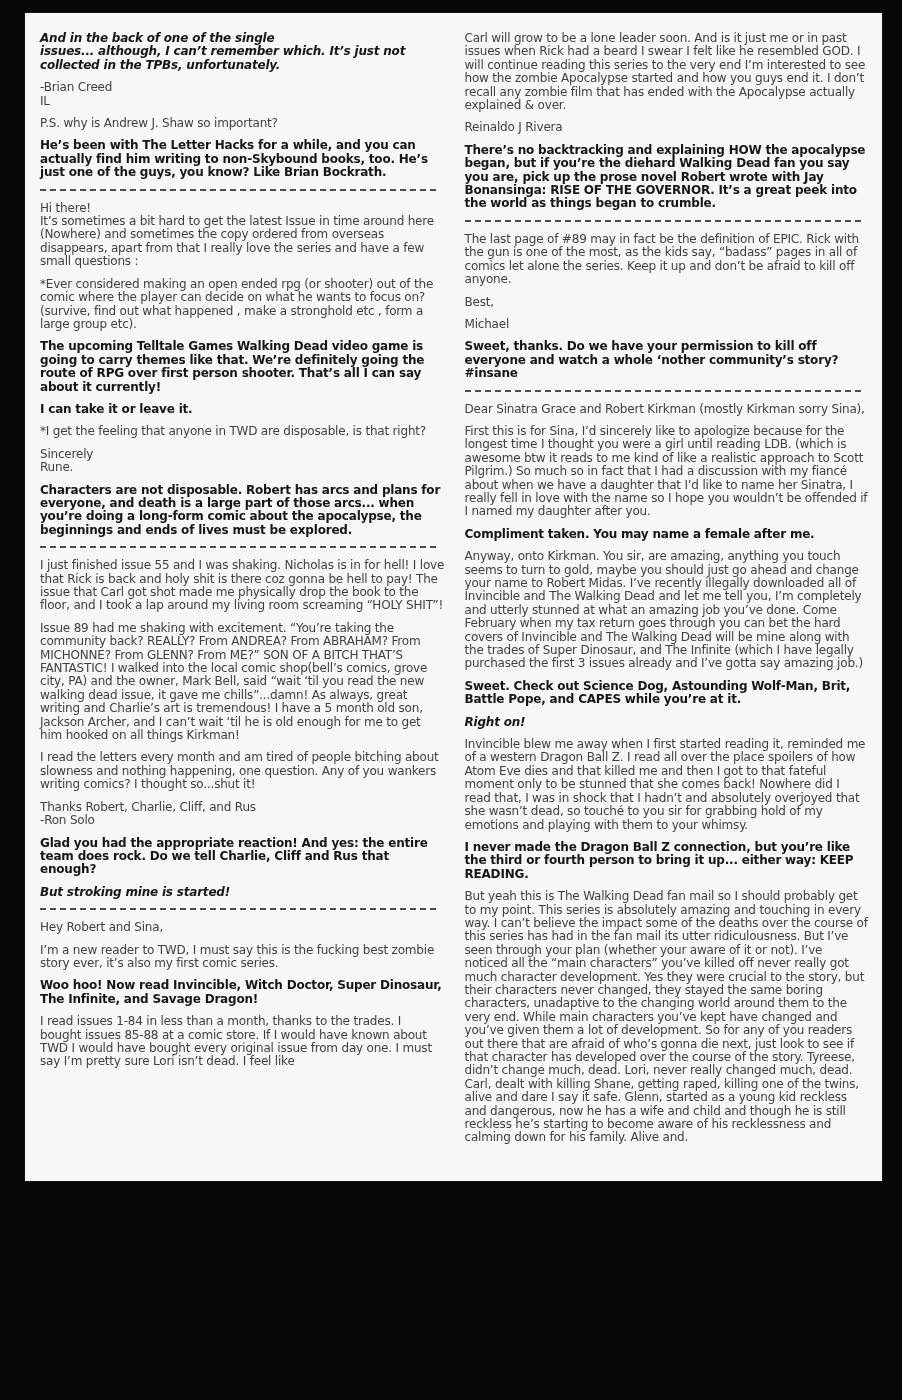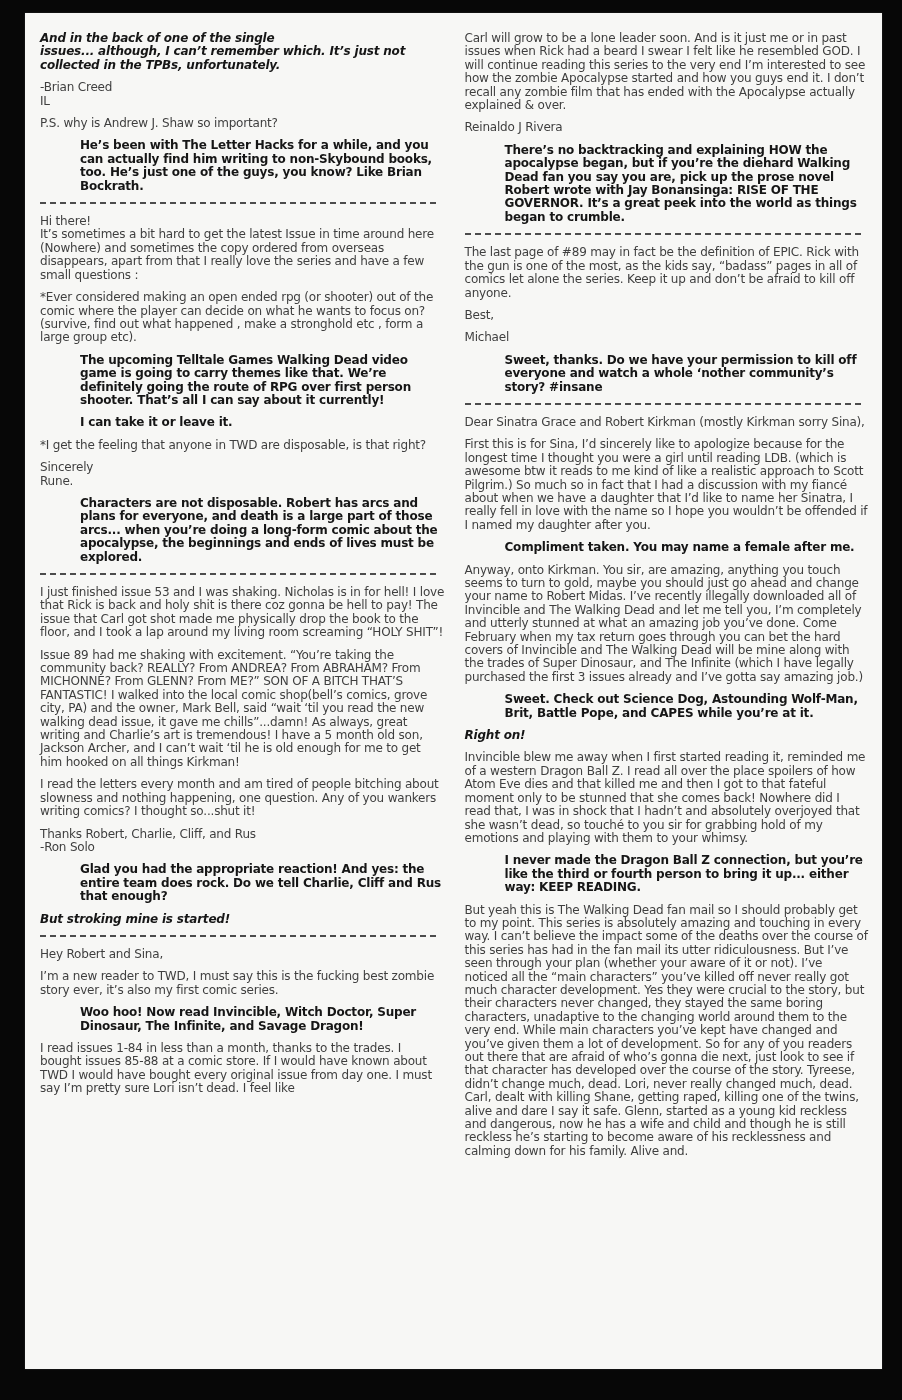--- a/index.html
+++ b/index.html
@@ -12,21 +12,21 @@
     background: #070707;
     font-family: "DejaVu Sans", "Liberation Sans", sans-serif;
     position: relative;
     overflow: hidden;
   }
   .page {
     position: absolute;
     left: 25px;
     top: 13px;
     width: 857px;
-    height: 1356px;
+    height: 1168px;
     background: #f7f7f5;
     box-shadow: 0 0 2px rgba(255,255,255,0.15);
     overflow: hidden;
   }
   .content {
     display: flex;
     gap: 20px;
     padding: 19px 13px 12px 15px;
   }
   .col {
@@ -38,21 +38,20 @@
     font-size: 12px;
     line-height: 13.4px;
     letter-spacing: -0.2px;
     white-space: pre-line;
     color: #3f3f3f;
   }
   p.block.letter { font-weight: normal; }
   p.block.response {
     font-weight: bold;
     color: #161616;
-    margin-left: 40px;
   }
   p.block.response-italic {
     font-weight: bold;
     font-style: italic;
     color: #161616;
   }
   .divider {
     height: 2px;
     margin: 4px 0 11px 0;
     width: 99%;
@@ -76,21 +75,21 @@
         <p class="block letter">Hi there!
 It’s sometimes a bit hard to get the latest Issue in time around here (Nowhere) and sometimes the copy ordered from overseas disappears, apart from that I really love the series and have a few small questions :</p>
         <p class="block letter">*Ever considered making an open ended rpg (or shooter) out of the comic where the player can decide on what he wants to focus on? (survive, find out what happened , make a stronghold etc , form a large group etc).</p>
         <p class="block response">The upcoming Telltale Games Walking Dead video game is going to carry themes like that.  We’re definitely going the route of RPG over first person shooter.  That’s all I can say about it currently!</p>
         <p class="block response">I can take it or leave it.</p>
         <p class="block letter">*I get the feeling that anyone in TWD are disposable, is that right?</p>
         <p class="block letter">Sincerely
 Rune.</p>
         <p class="block response">Characters are not disposable.  Robert has arcs and plans for everyone, and death is a large part of those arcs... when you’re doing a long-form comic about the apocalypse, the beginnings and ends of lives must be explored.</p>
         <div class="divider"></div>
-        <p class="block letter">I just finished issue 53 and I was shaking. Nicholas is in for hell! I love that Rick is back and holy shit is there coz gonna be hell to pay! The issue that Carl got shot made me physically drop the book to the floor, and I took a lap around my living room screaming “HOLY SHIT”!</p>
+        <p class="block letter">I just finished issue 55 and I was shaking. Nicholas is in for hell! I love that Rick is back and holy shit is there coz gonna be hell to pay! The issue that Carl got shot made me physically drop the book to the floor, and I took a lap around my living room screaming “HOLY SHIT”!</p>
         <p class="block letter">Issue 89 had me shaking with excitement. “You’re taking the community back? REALLY? From ANDREA? From ABRAHAM? From MICHONNE? From GLENN? From ME?” SON OF A BITCH THAT’S FANTASTIC! I walked into the local comic shop(bell’s comics, grove city, PA) and the owner, Mark Bell, said “wait ‘til you read the new walking dead issue, it gave me chills”...damn! As always, great writing and Charlie’s art is tremendous! I have a 5 month old son, Jackson Archer, and I can’t wait ‘til he is old enough for me to get him hooked on all things Kirkman!</p>
         <p class="block letter">I read the letters every month and am tired of people bitching about slowness and nothing happening, one question. Any of you wankers writing comics? I thought so...shut it!</p>
         <p class="block letter">Thanks Robert, Charlie, Cliff, and Rus
 -Ron Solo</p>
         <p class="block response">Glad you had the appropriate reaction!  And yes: the entire team does rock.  Do we tell Charlie, Cliff and Rus that enough?</p>
         <p class="block response-italic">But stroking mine is started!</p>
         <div class="divider"></div>
         <p class="block letter">Hey Robert and Sina,</p>
         <p class="block letter">I’m a new reader to TWD, I must say this is the fucking best zombie story ever, it’s also my first comic series.</p>
         <p class="block response">Woo hoo!  Now read Invincible, Witch Doctor, Super Dinosaur, The Infinite, and Savage Dragon!</p>

